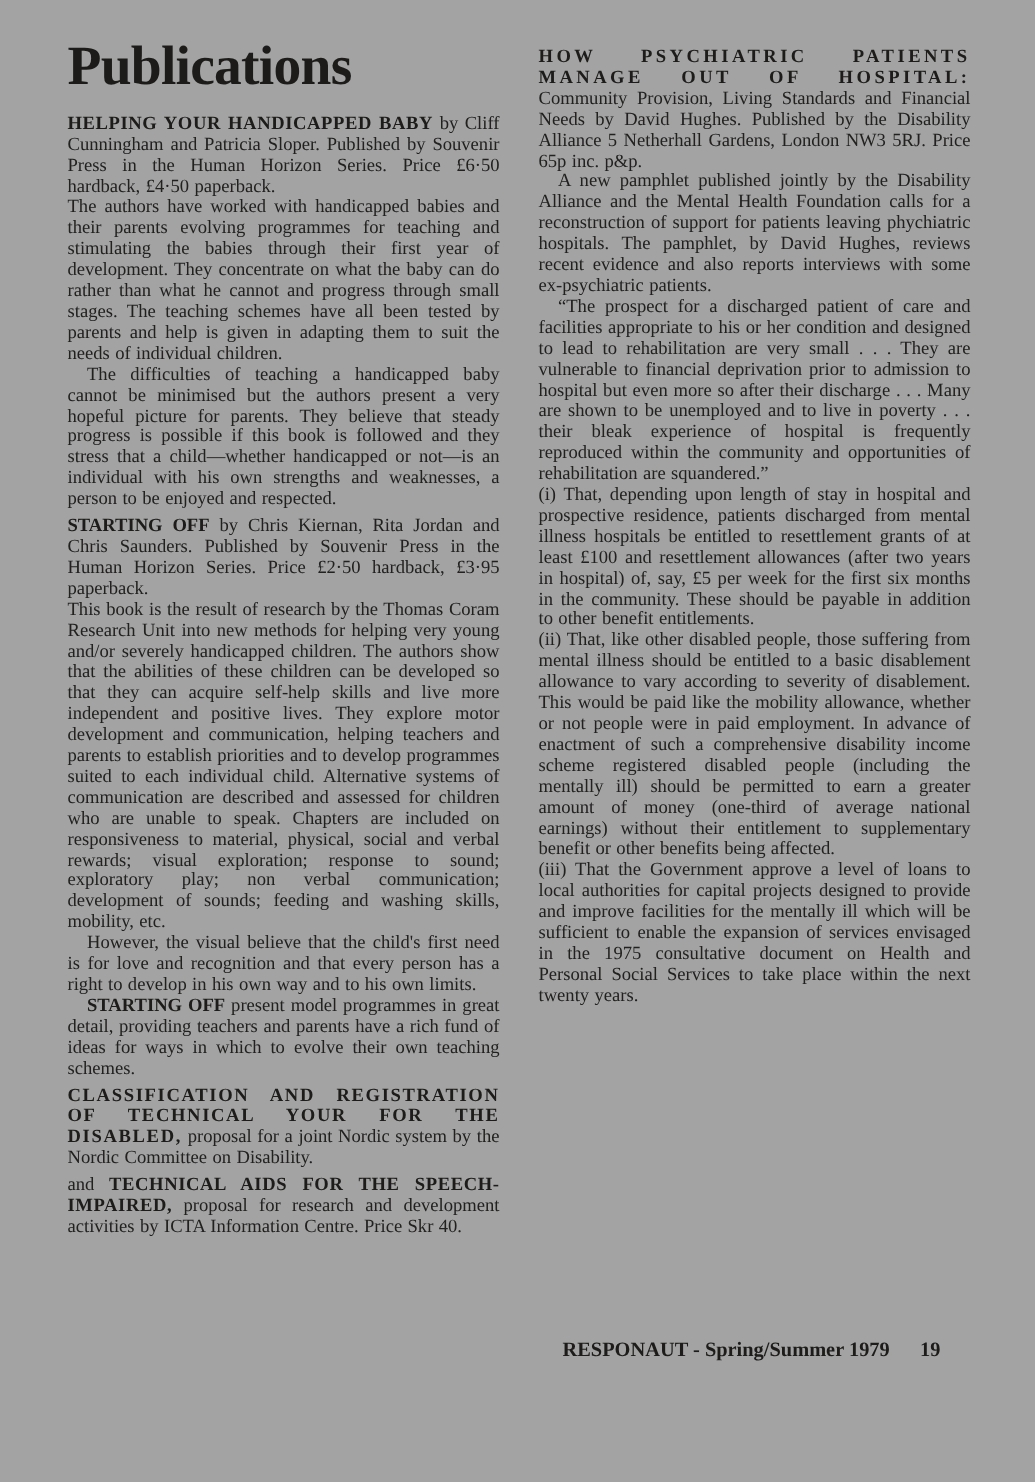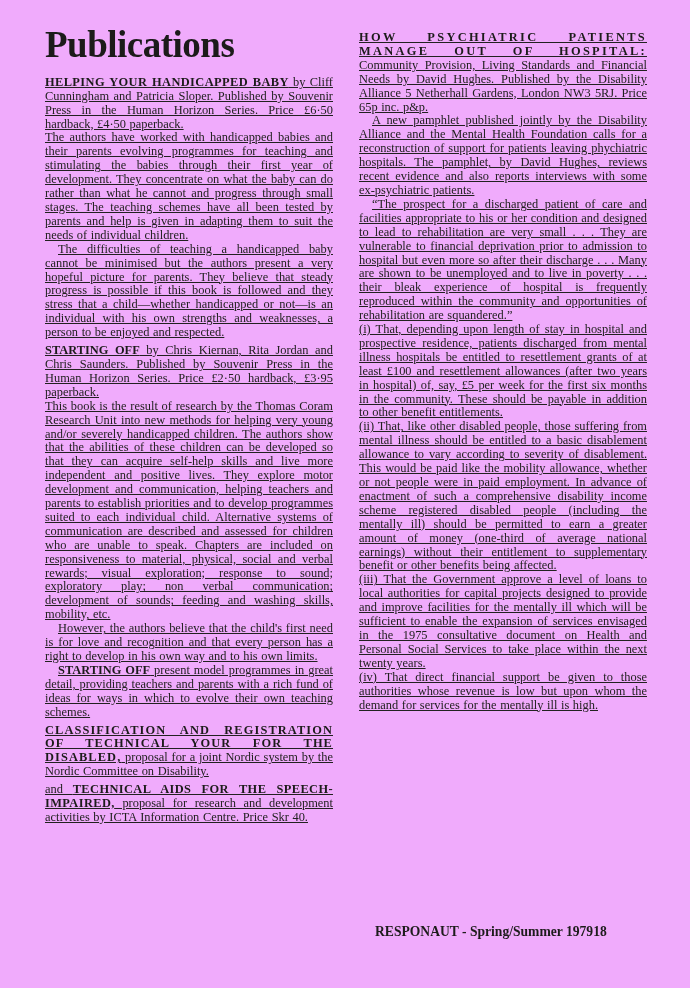--- a/index.html
+++ b/index.html
@@ -5,21 +5,21 @@
   html, body {
     margin: 0;
     padding: 0;
     background: #f7f6f2;
   }
   .page {
     position: relative;
     width: 690px;
     height: 988px;
     box-sizing: border-box;
-    background: #f0abfc;
+    background: #a3a3a3;
     padding: 26px 43px 0 45px;
     display: flex;
     gap: 26px;
     font-family: "Liberation Serif", "DejaVu Serif", serif;
     color: #222120;
     overflow: hidden;
   }
   .col {
     width: 288px;
     box-sizing: border-box;
@@ -36,36 +36,36 @@
     color: #1c1b1a;
   }
   p {
     margin: 0;
     font-size: 12.4px;
     line-height: 13.9px;
     text-align: justify;
     hyphens: auto;
     -webkit-hyphens: auto;
     word-spacing: 0.04em;
-    text-decoration: underline;
   }
   p.indent { text-indent: 13px; }
   p.entry  { margin-top: 4px; }
   b { font-weight: 700; color: #1d1c1b; }
   b.sp  { letter-spacing: 2.3px; }
   b.sp2 { letter-spacing: 1.1px; }
   b.sp3 { letter-spacing: 0.4px; }
   .footer {
     position: absolute;
     left: 359px;
-    top: 924px;
+    top: 892px;
     width: 288px;
     box-sizing: border-box;
     padding: 0 20px 0 16px;
     display: flex;
+    justify-content: space-between;
     align-items: baseline;
     font-weight: 700;
     font-size: 13.6px;
     color: #1d1c1b;
   }
 </style>
 </head>
 <body>
 
 <div class="page">
@@ -76,42 +76,41 @@
     <p class="entry"><b class="sp3">HELPING YOUR HANDICAPPED BABY</b><span> by Cliff Cunningham and Patricia Sloper. Published by Souvenir Press in the Human Horizon Series. Price £6·50 hardback, £4·50 paperback.</span></p>
 
     <p>The authors have worked with handicapped babies and their parents evolving programmes for teaching and stimulating the babies through their first year of development. They concentrate on what the baby can do rather than what he cannot and progress through small stages. The teaching schemes have all been tested by parents and help is given in adapting them to suit the needs of individual children.</p>
 
     <p class="indent">The difficulties of teaching a handicapped baby cannot be minimised but the authors present a very hopeful picture for parents. They believe that steady progress is possible if this book is followed and they stress that a child—whether handicapped or not—is an individual with his own strengths and weaknesses, a person to be enjoyed and respected.</p>
 
     <p class="entry"><b>STARTING OFF</b><span> by Chris Kiernan, Rita Jordan and Chris Saunders. Published by Souvenir Press in the Human Horizon Series. Price £2·50 hardback, £3·95 paperback.</span></p>
 
     <p>This book is the result of research by the Thomas Coram Research Unit into new methods for helping very young and/or severely handicapped children. The authors show that the abilities of these children can be developed so that they can acquire self-help skills and live more independent and positive lives. They explore motor development and communication, helping teachers and parents to establish priorities and to develop programmes suited to each individual child. Alternative systems of communication are described and assessed for children who are unable to speak. Chapters are included on responsiveness to material, physical, social and verbal rewards; visual exploration; response to sound; exploratory play; non verbal communication; development of sounds; feeding and washing skills, mobility, etc.</p>
 
-    <p class="indent">However, the authors believe that the child's first need is for love and recognition and that every person has a right to develop in his own way and to his own limits.</p>
+    <p class="indent">However, the visual believe that the child's first need is for love and recognition and that every person has a right to develop in his own way and to his own limits.</p>
 
-    <p class="indent"><b>STARTING OFF</b><span> present model programmes in great detail, providing teachers and parents with a rich fund of ideas for ways in which to evolve their own teaching schemes.</span></p>
+    <p class="indent"><b>STARTING OFF</b><span> present model programmes in great detail, providing teachers and parents have a rich fund of ideas for ways in which to evolve their own teaching schemes.</span></p>
 
     <p class="entry"><b class="sp2">CLASSIFICATION AND REGISTRATION OF TECHNICAL YOUR FOR THE DISABLED,</b><span> proposal for a joint Nordic system by the Nordic Committee on Disability.</span></p>
 
     <p class="entry"><span>and </span><b class="sp3">TECHNICAL AIDS FOR THE SPEECH-IMPAIRED,</b><span> proposal for research and development activities by ICTA Information Centre. Price Skr 40.</span></p>
 
   </section>
 
   <section class="col col-right">
     <p class="entry" style="margin-top:0"><b class="sp">HOW PSYCHIATRIC PATIENTS MANAGE OUT OF HOSPITAL:</b><span> Community Provision, Living Standards and Financial Needs by David Hughes. Published by the Disability Alliance 5 Netherhall Gardens, London NW3 5RJ. Price 65p inc. p&amp;p.</span></p>
 
     <p class="indent">A new pamphlet published jointly by the Disability Alliance and the Mental Health Foundation calls for a reconstruction of support for patients leaving phychiatric hospitals. The pamphlet, by David Hughes, reviews recent evidence and also reports interviews with some ex-psychiatric patients.</p>
 
     <p class="indent">“The prospect for a discharged patient of care and facilities appropriate to his or her condition and designed to lead to rehabilitation are very small . . . They are vulnerable to financial deprivation prior to admission to hospital but even more so after their discharge . . . Many are shown to be unemployed and to live in poverty . . . their bleak experience of hospital is frequently reproduced within the community and opportunities of rehabilitation are squandered.”</p>
 
 
     <p>(i) That, depending upon length of stay in hospital and prospective residence, patients discharged from mental illness hospitals be entitled to resettlement grants of at least £100 and resettlement allowances (after two years in hospital) of, say, £5 per week for the first six months in the community. These should be payable in addition to other benefit entitlements.</p>
     <p>(ii) That, like other disabled people, those suffering from mental illness should be entitled to a basic disablement allowance to vary according to severity of disablement. This would be paid like the mobility allowance, whether or not people were in paid employment. In advance of enactment of such a comprehensive disability income scheme registered disabled people (including the mentally ill) should be permitted to earn a greater amount of money (one-third of average national earnings) without their entitlement to supplementary benefit or other benefits being affected.</p>
     <p>(iii) That the Government approve a level of loans to local authorities for capital projects designed to provide and improve facilities for the mentally ill which will be sufficient to enable the expansion of services envisaged in the 1975 consultative document on Health and Personal Social Services to take place within the next twenty years.</p>
-    <p>(iv) That direct financial support be given to those authorities whose revenue is low but upon whom the demand for services for the mentally ill is high.</p>
   </section>
 
   <div class="footer">
     <span>RESPONAUT - Spring/Summer 1979</span>
-    <span>18</span>
+    <span>19</span>
   </div>
 
 </div>
 
 </body></html>

